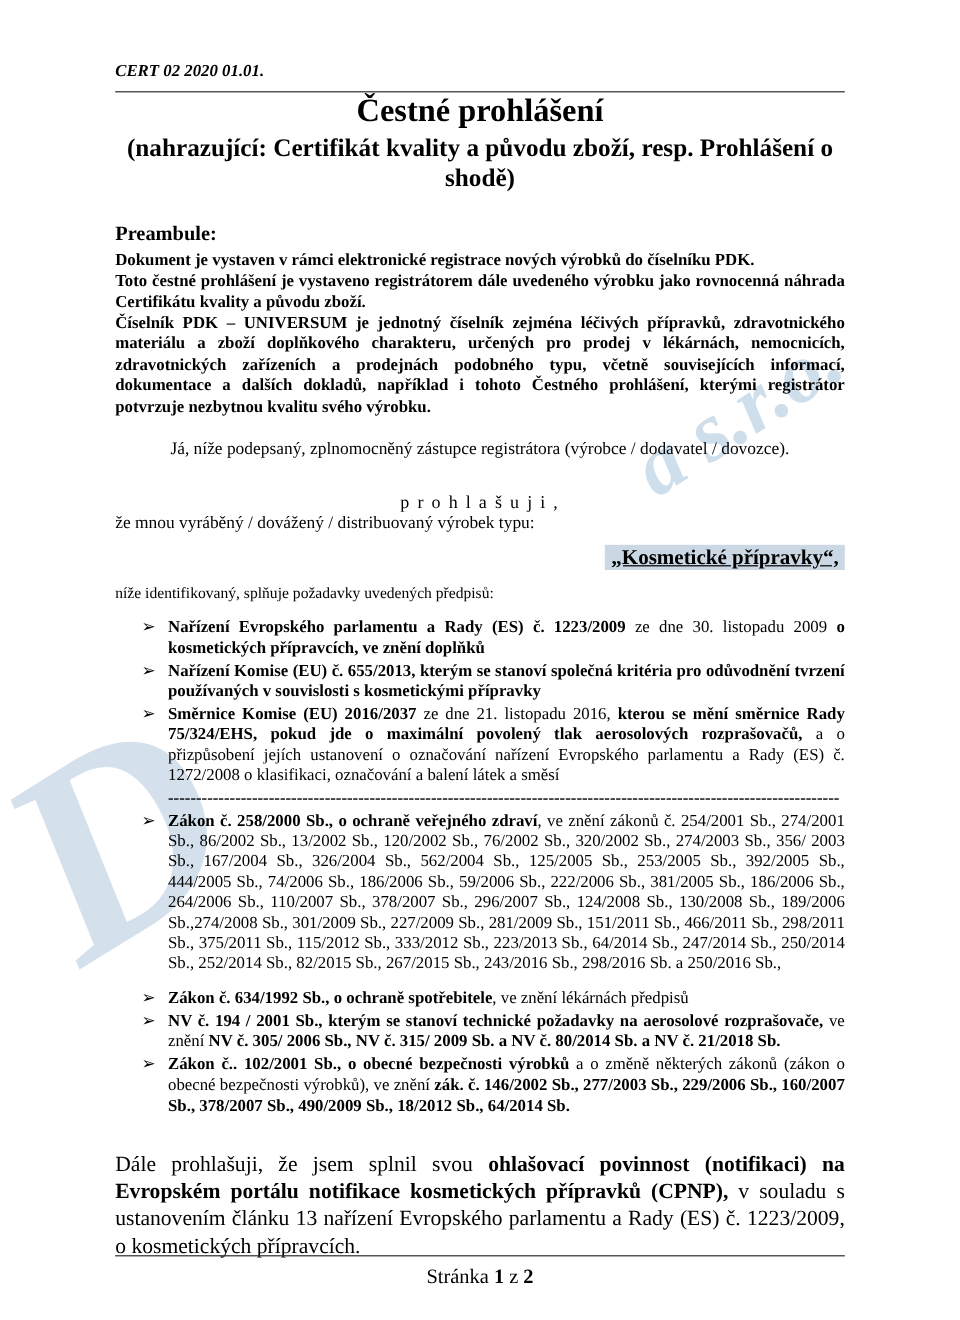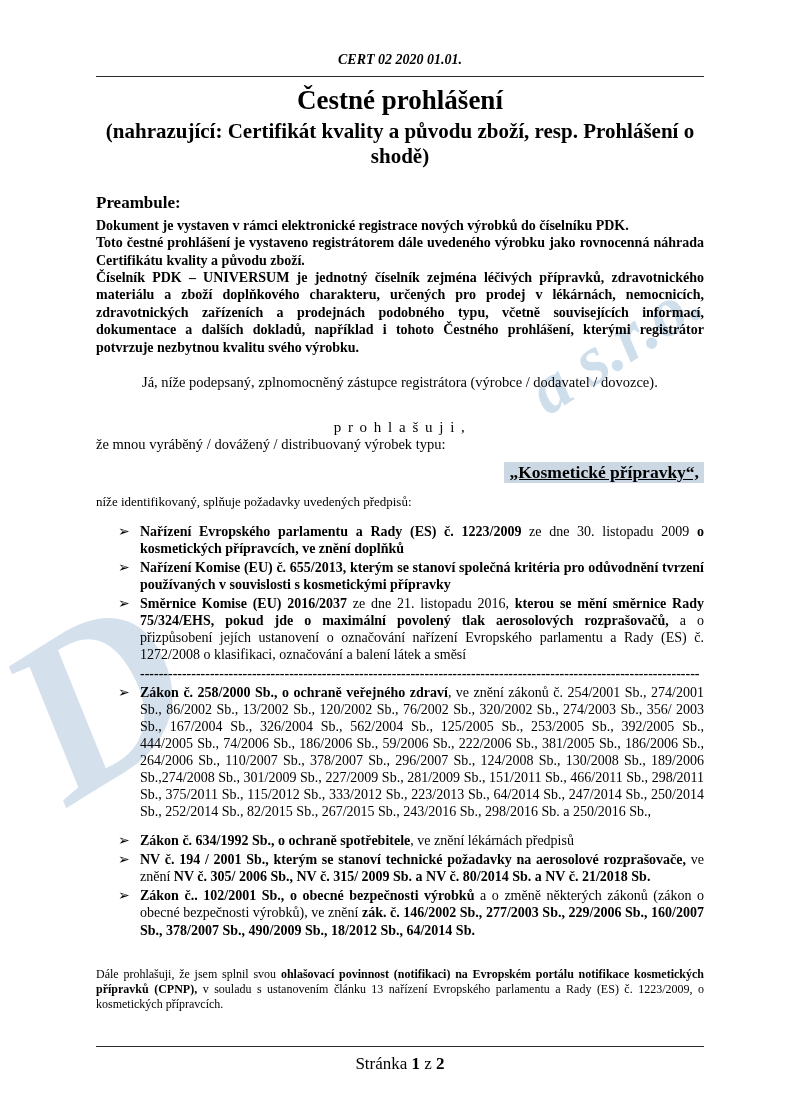--- a/index.html
+++ b/index.html
@@ -17,23 +17,23 @@
     position:absolute; left:14px; top:565px;
     font-size:230px; font-weight:bold; font-style:italic;
     transform:rotate(-32deg); opacity:0.38;
   }
   .wm-suffix {
     position:absolute; left:520px; top:305px;
     font-size:70px; font-weight:bold; font-style:italic;
     transform:rotate(-33deg); opacity:0.42; white-space:nowrap;
   }
 
-  .doc-code { text-align:center; font-weight:bold; font-style:italic; font-size:14px; margin-bottom:8px; }
+  .doc-code { text-align:left; font-weight:bold; font-style:italic; font-size:14px; margin-bottom:8px; }
   .top-rule, .bottom-rule { border:none; border-top:1.5px solid #2b2b2b; }
-  .title { text-align:center; font-size:27px; font-weight:bold; margin-top:8px; }
+  .title { text-align:center; font-size:27px; font-weight:bold; }
   .subtitle { text-align:center; font-size:21px; font-weight:bold; margin-top:3px; }
 
   .preamble-heading { font-size:17px; font-weight:bold; margin:24px 0 4px 0; }
   .preamble p { font-size:14px; font-weight:bold; line-height:1.24; text-align:justify; }
 
   .intro { font-size:14.5px; margin:18px 0 0 46px; }
   .prohlasuji { text-align:center; font-weight:normal; font-size:15px; letter-spacing:1.5px; margin-top:28px; }
   .product-intro { font-size:14.5px; }
   .product-line { text-align:right; margin-top:9px; }
   .product-name {
@@ -45,21 +45,21 @@
   ul.reg-list { list-style:none; margin-top:13px; }
   ul.reg-list li { display:flex; margin-left:22px; font-size:14px; line-height:1.22; margin-bottom:2px; }
   ul.reg-list li .marker { flex:0 0 14px; margin-right:8px; }
   ul.reg-list li .li-text { text-align:justify; flex:1 1 auto; }
   li.gap-before { margin-top:12px; }
   .list-separator {
     margin-left:44px; font-weight:bold; font-size:14px;
     white-space:nowrap; overflow:hidden; letter-spacing:0; margin-top:1px; margin-bottom:2px;
   }
 
-  .final-para { font-size:12px; line-height:1.26; text-align:justify; margin-top:28px; }
+  .final-para { font-size:18px; line-height:1.26; text-align:justify; margin-top:28px; }
 
   .footer { position:absolute; left:96px; right:96px; bottom:26px; z-index:2; }
   .footer-text { text-align:center; font-size:17px; margin-top:7px; }
 
   b, .seg-b { font-weight:bold; }
 </style>
 </head>
 <body>
 
 <div class="page">

